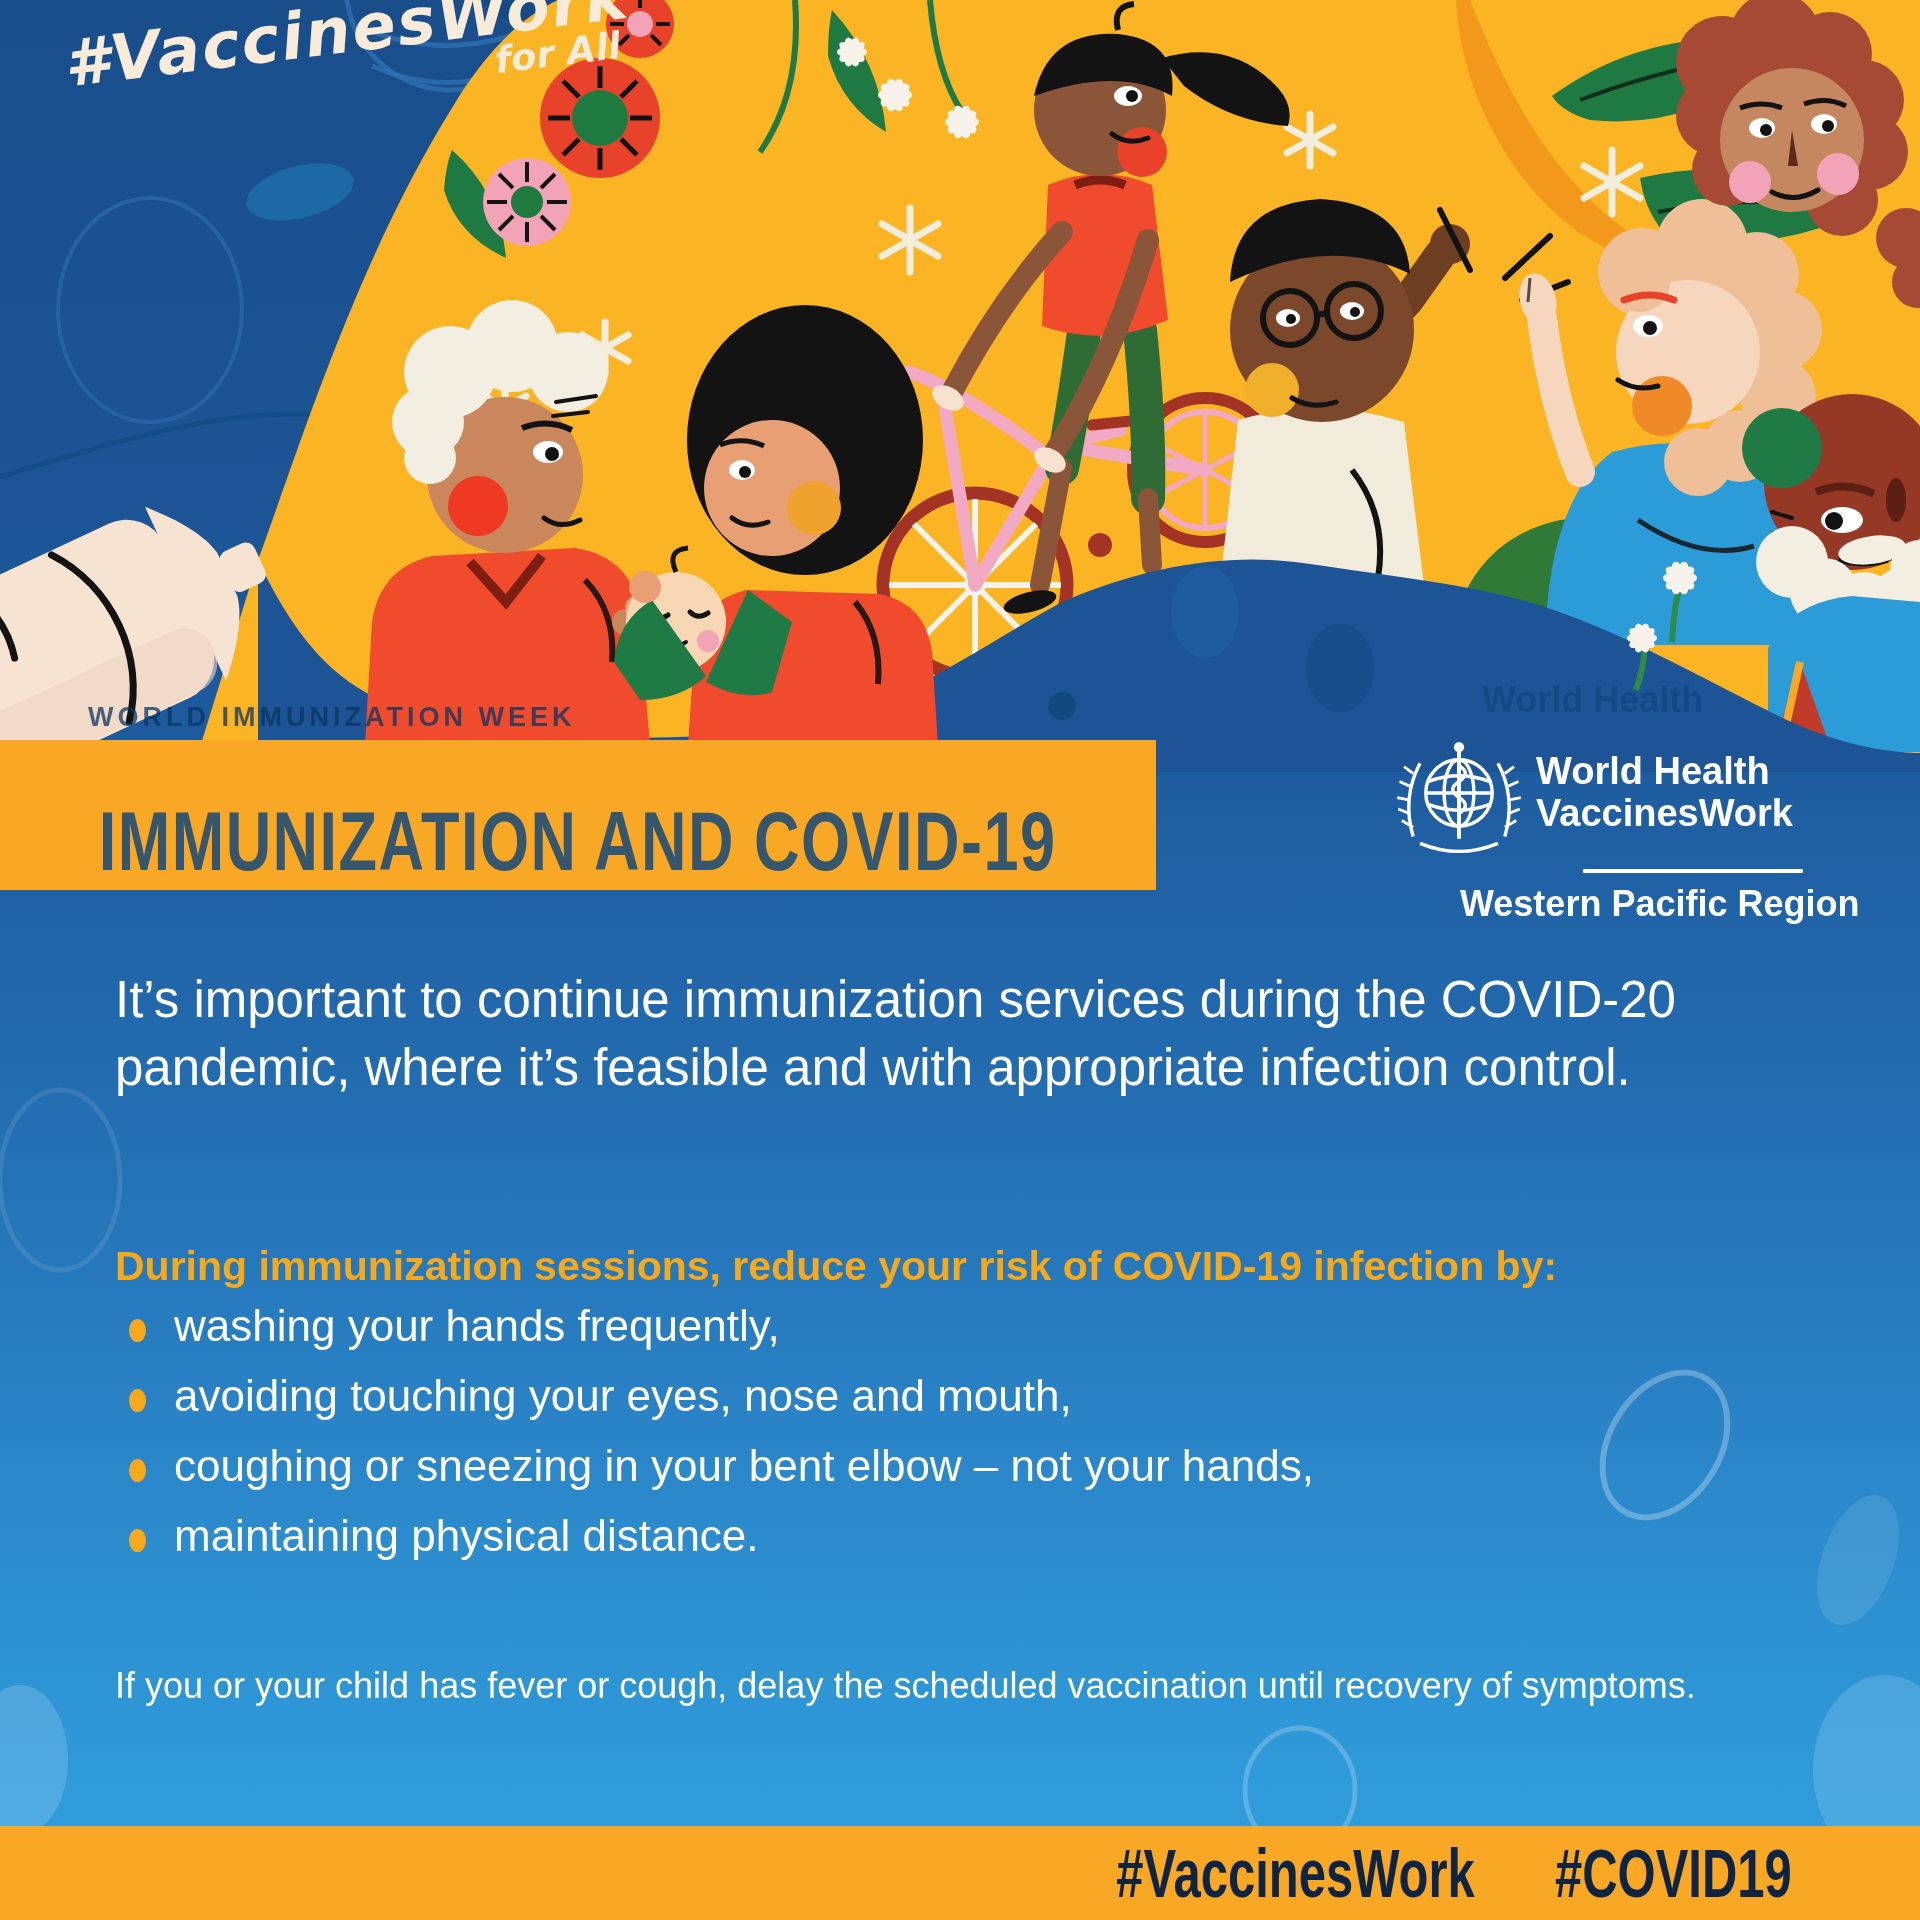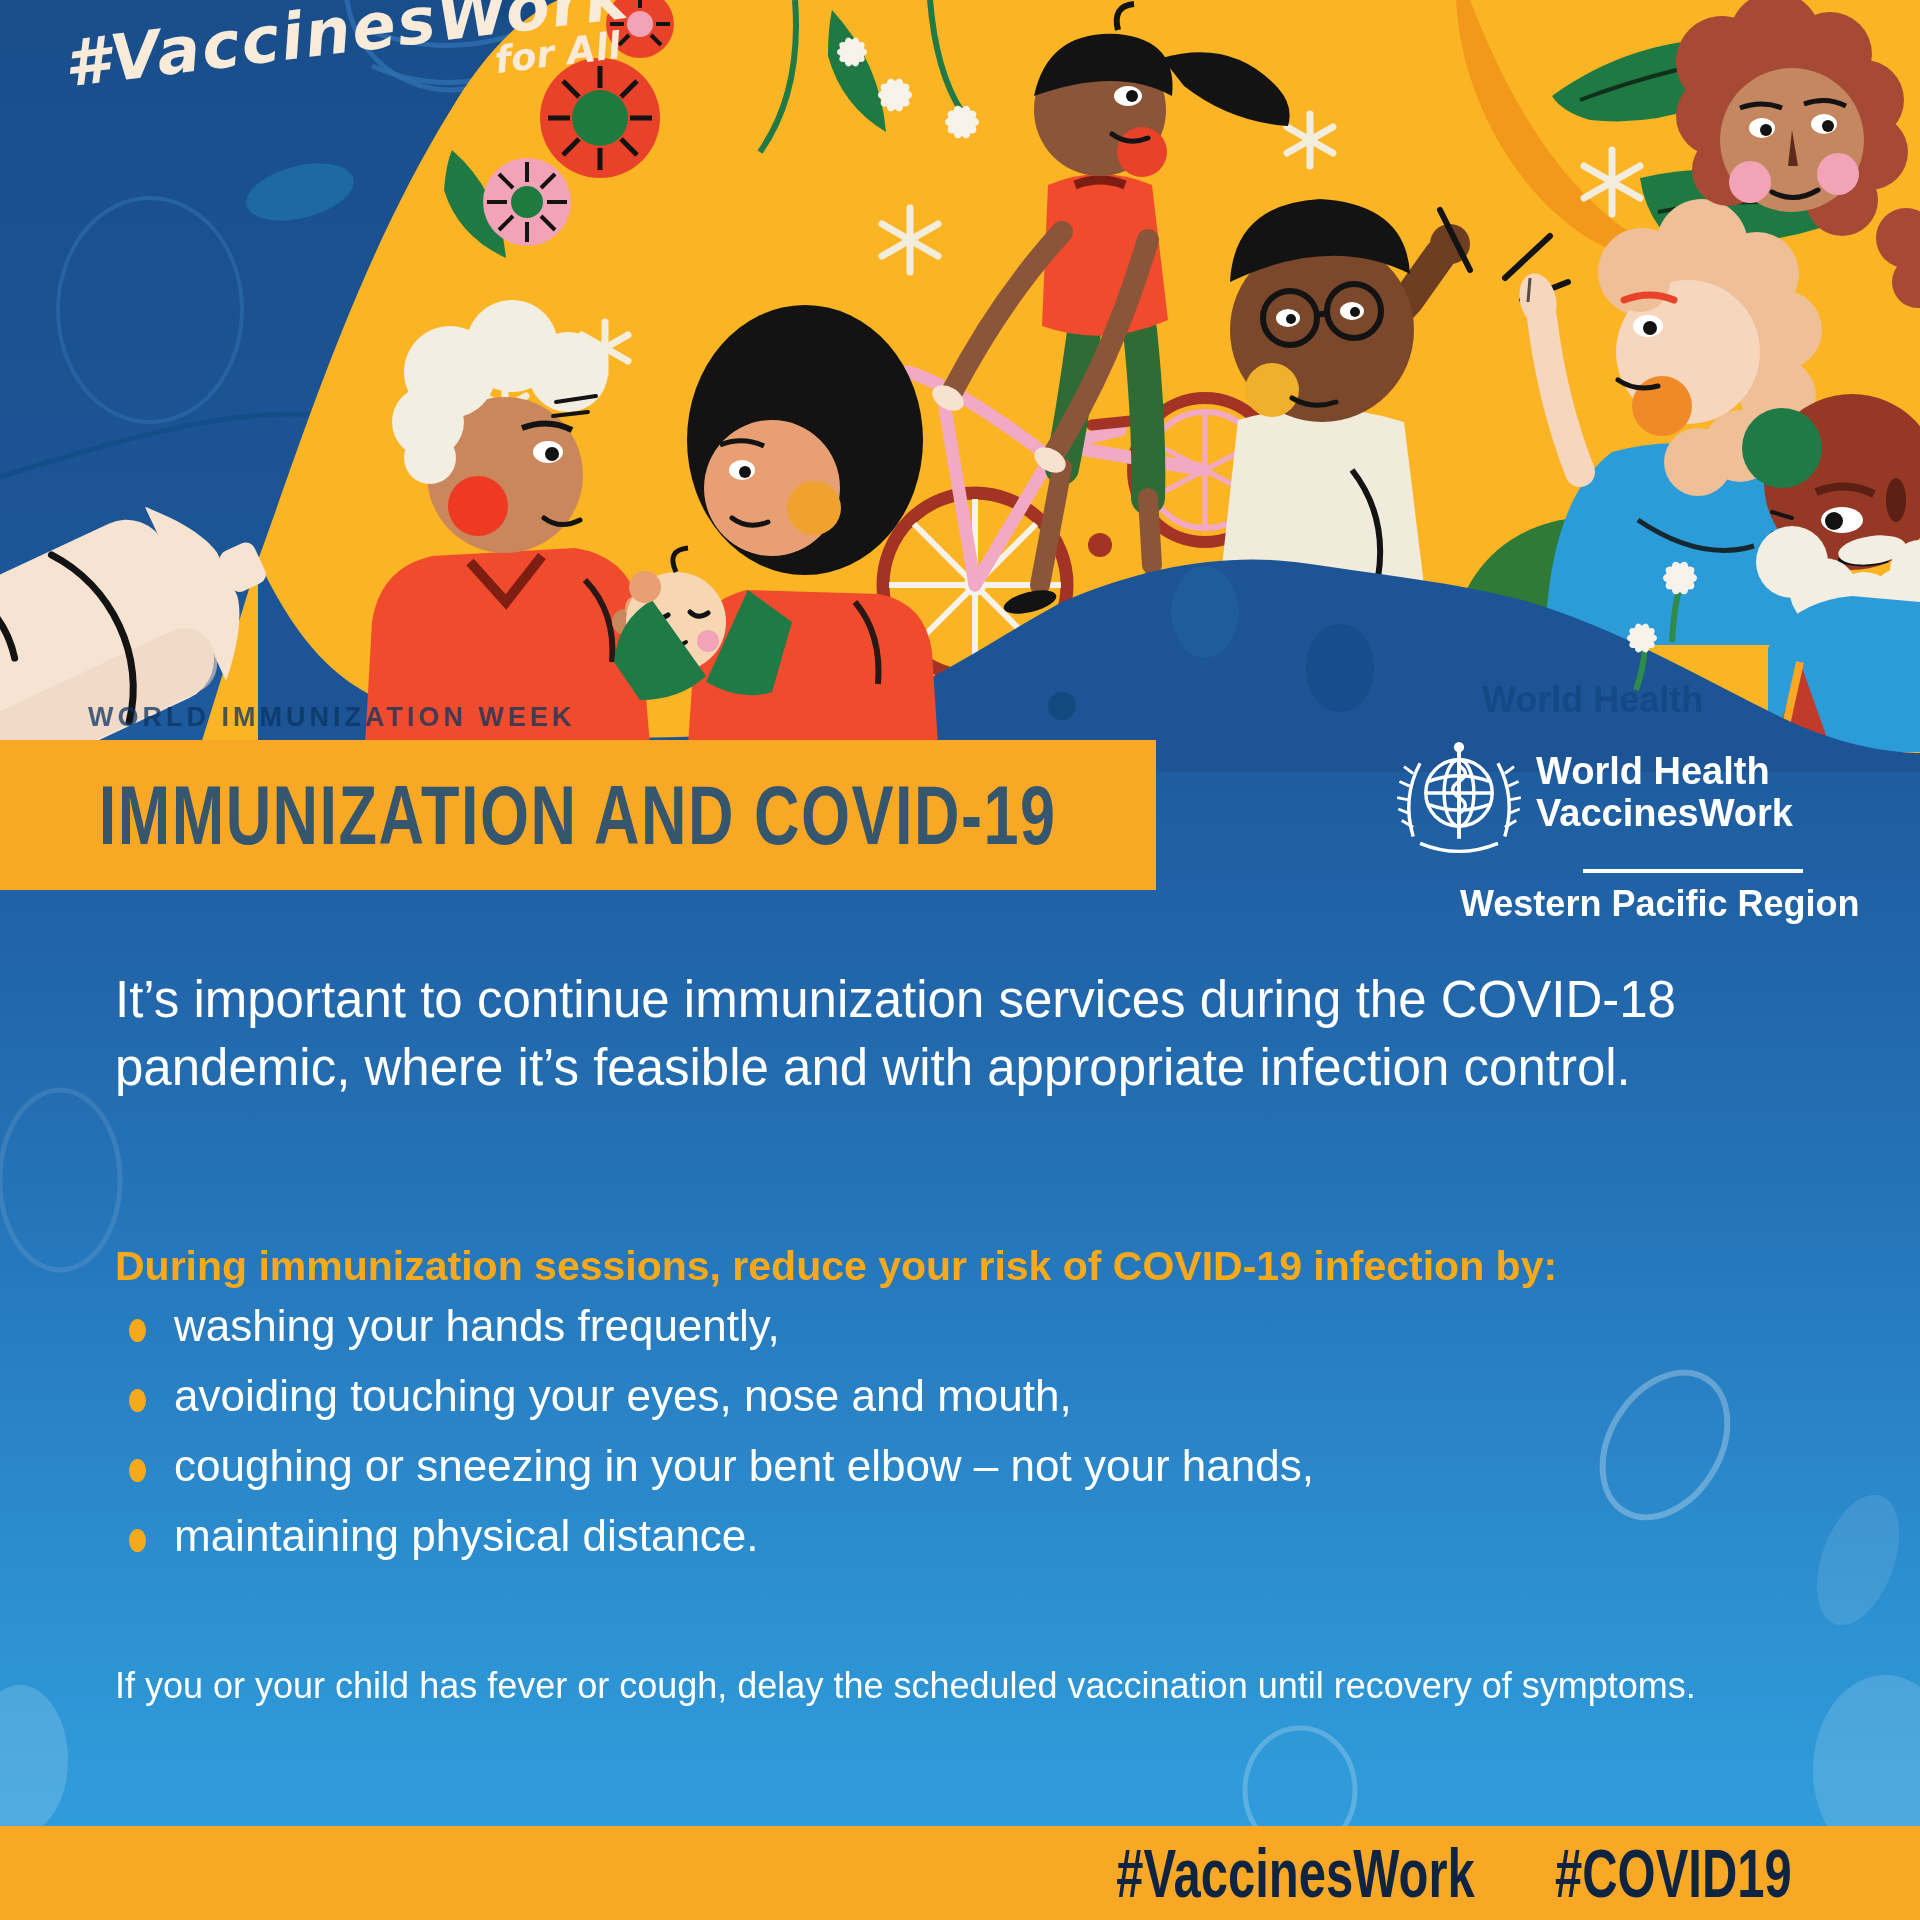--- a/index.html
+++ b/index.html
@@ -12,21 +12,21 @@
   .bg-art{position:absolute;left:0;top:0;z-index:0}
 
   
   .brand{position:absolute;left:60px;top:28px;z-index:3;color:#f9ebda;transform:rotate(-7deg);transform-origin:left top}
   .brand .tag{font-family:"DejaVu Sans",sans-serif;font-weight:bold;font-style:italic;font-size:64px;letter-spacing:2px;white-space:nowrap}
   .brand .sub{font-family:"DejaVu Sans",sans-serif;font-weight:bold;font-style:italic;font-size:37px;text-align:right;margin-top:-10px;padding-right:14px}
 
   .watermark{position:absolute;left:88px;top:702px;z-index:1;font-size:27px;font-weight:bold;letter-spacing:4px;color:rgba(11,52,98,.75);white-space:nowrap}
 
   
-  .title-banner{position:absolute;left:0;top:740px;width:1156px;height:150px;background:#f9a826;z-index:4;display:flex;align-items:center;justify-content:center}
+  .title-banner{position:absolute;left:0;top:740px;width:1156px;height:150px;background:#f9a826;z-index:4;display:flex;align-items:flex-end;justify-content:center}
   .title-banner .t{font-size:84px;font-weight:bold;color:#36566e;letter-spacing:2px;white-space:nowrap;transform:scaleX(.75)}
 
   
   .who{position:absolute;left:1390px;top:738px;width:440px;z-index:4;color:#fff}
   .who-top{display:flex;gap:8px}
   .who-names{padding-top:12px;font-size:38px;line-height:42px;font-weight:bold;white-space:nowrap}
   .who-rule{margin-top:5px;margin-left:193px;width:220px;height:4px;background:#fff}
   .who-region{margin-top:10px;margin-left:70px;font-size:36px;font-weight:bold;white-space:nowrap}
 
   
@@ -480,21 +480,21 @@
       </span>
       <div class="who-names">
         <div>World Health</div>
         <div>VaccinesWork</div>
       </div>
     </div>
     <div class="who-rule"></div>
     <div class="who-region">Western Pacific Region</div>
   </div>
 
-  <div class="intro">It’s important to continue immunization services during the COVID-18 pandemic, where it’s feasible and with appropriate infection control.</div>
+  <div class="intro">It’s important to continue immunization services during the COVID-20 pandemic, where it’s feasible and with appropriate infection control.</div>
 
   <div class="list-heading">During immunization sessions, reduce your risk of COVID-19 infection by:</div>
 
   <div class="bullets">
     <div class="bullet">
       <span class="dot"></span>
       <span>washing your hands frequently,</span>
     </div>
     <div class="bullet">
       <span class="dot"></span>

